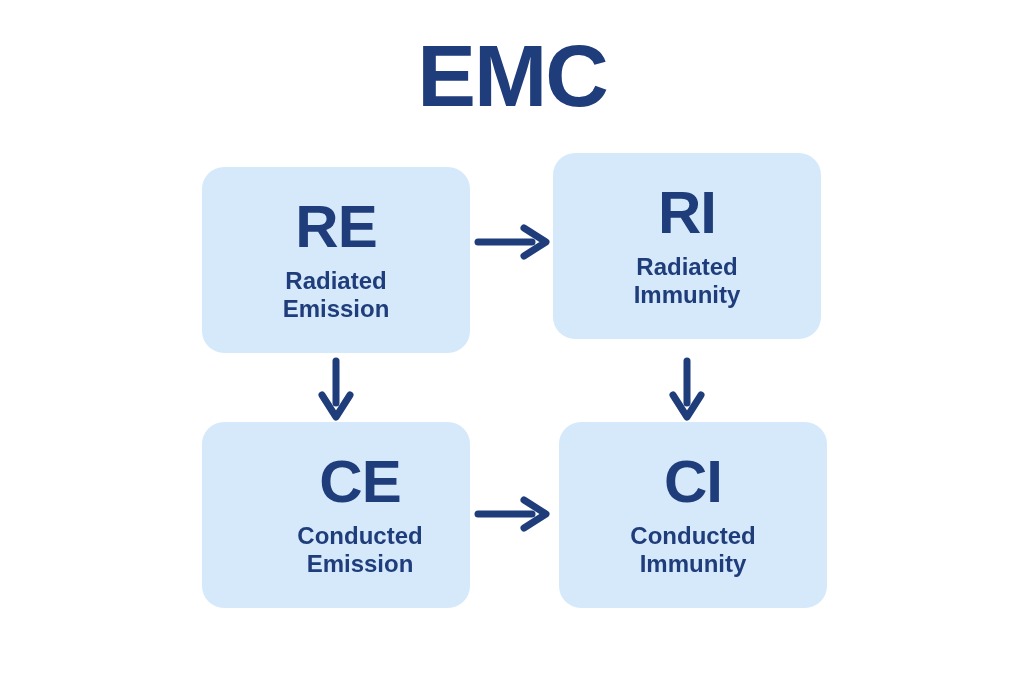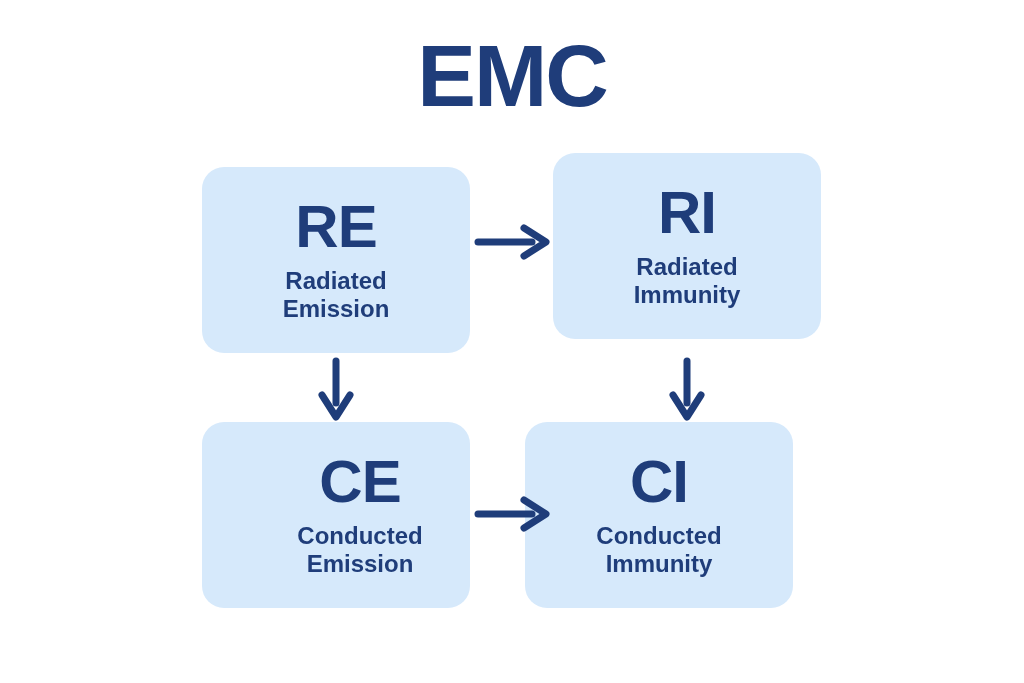--- a/index.html
+++ b/index.html
@@ -40,21 +40,21 @@
     display:flex;
     flex-direction:column;
     align-items:center;
     justify-content:center;
     text-align:center;
     color:var(--ink);
   }
   .node-re{left:202px; top:167px;}
   .node-ri{left:553px; top:153px;}
   .node-ce{left:202px; top:422px;padding-left:48px;}
-  .node-ci{left:525px; top:422px;}
+  .node-ci{left:559px; top:422px;}
   .node .acronym{
     font-size:60px;
     font-weight:700;
     line-height:1;
     margin-bottom:10px;
     letter-spacing:-1px;
   }
   .node .label{
     font-size:24px;
     font-weight:600;

